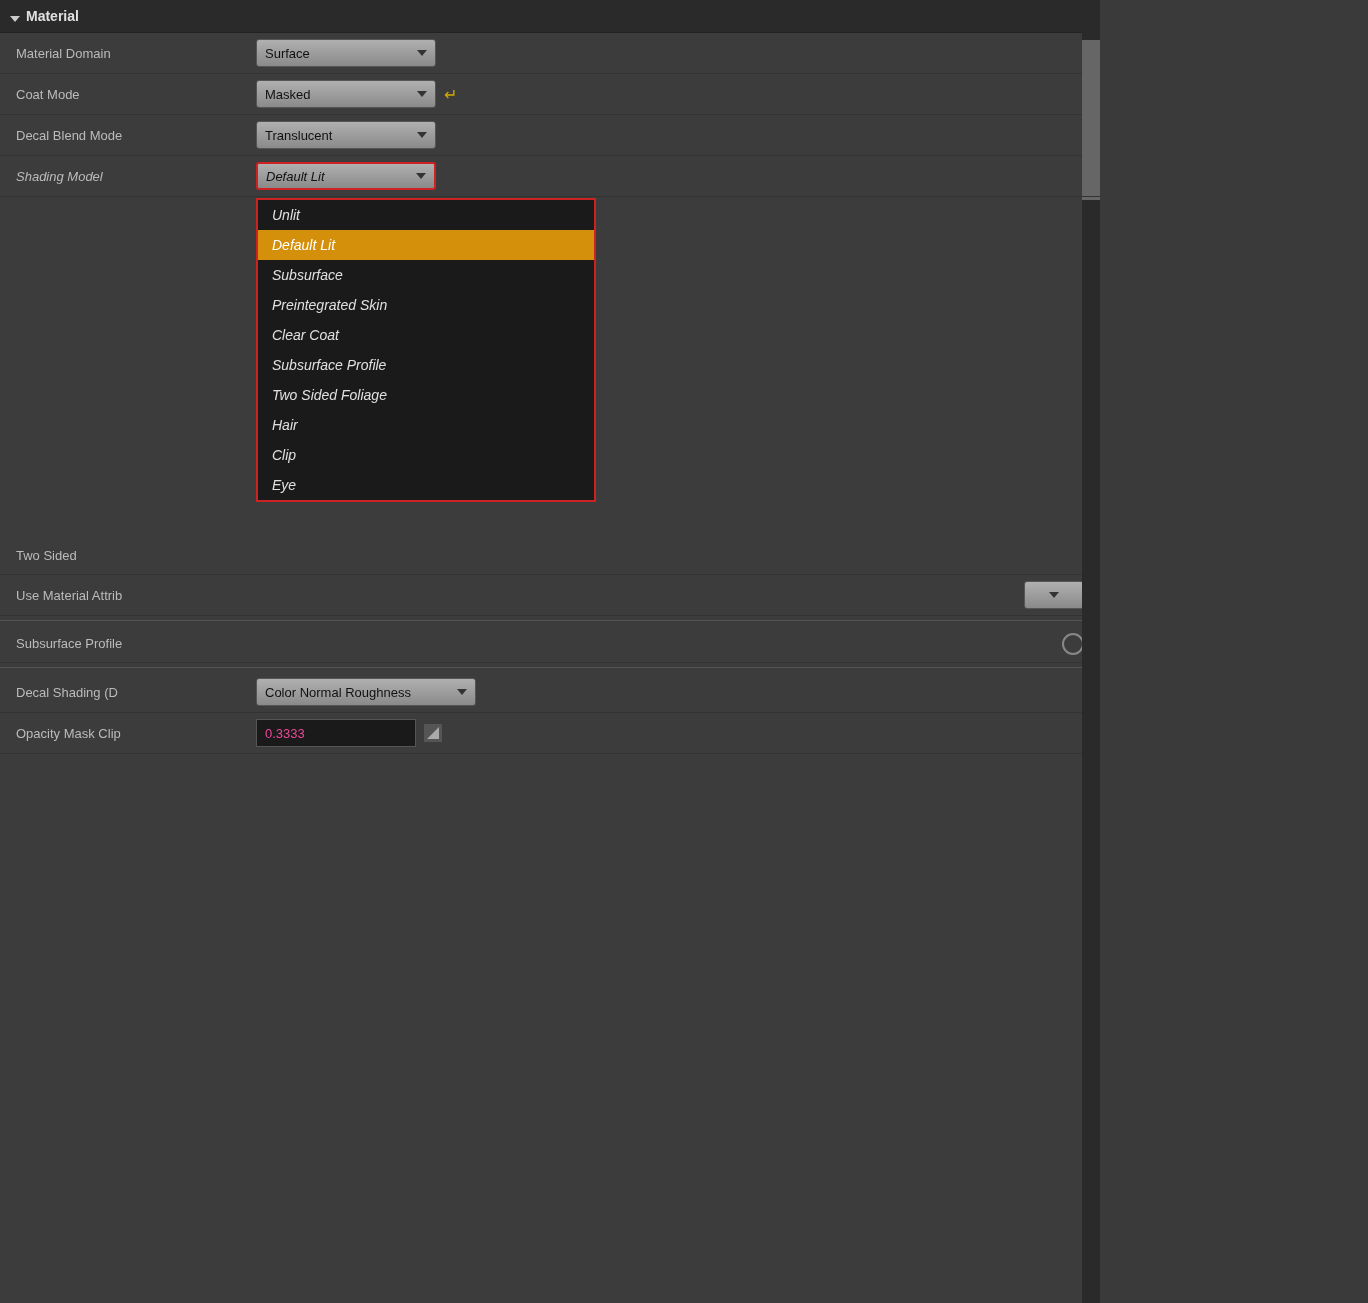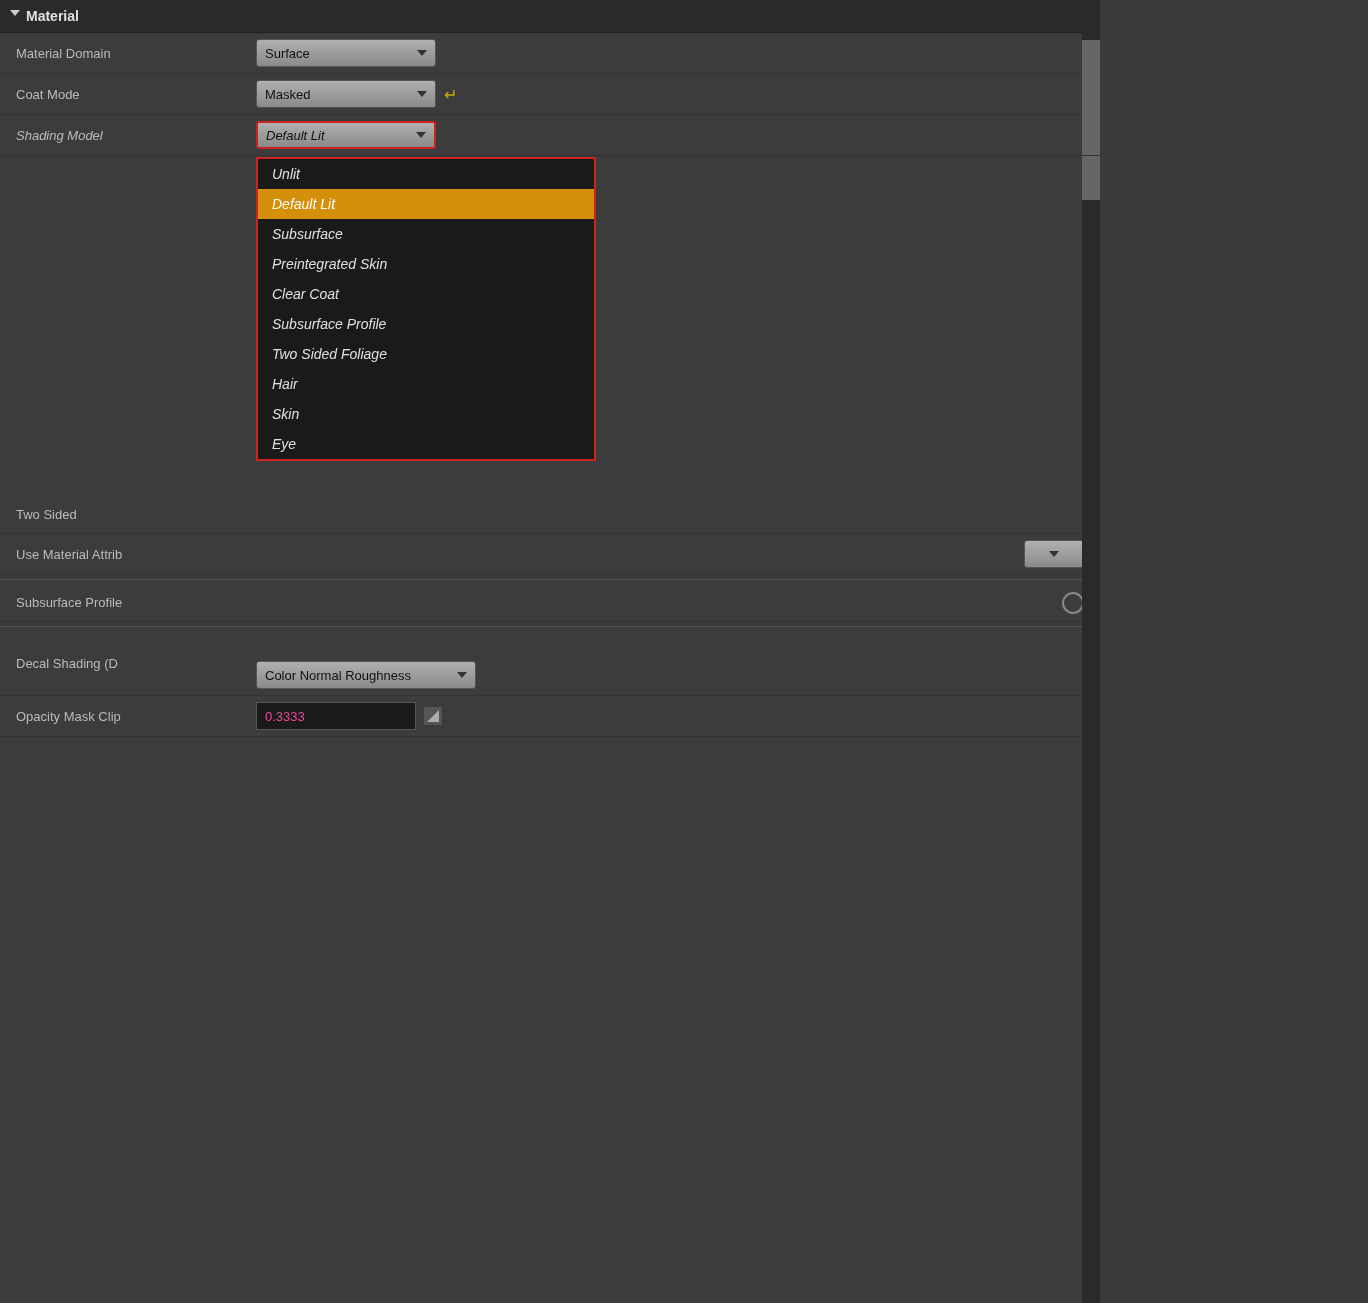--- a/index.html
+++ b/index.html
@@ -18,21 +18,21 @@
       width: 1100px;
       min-height: 1303px;
       padding: 0;
       position: relative;
     }
 
     .section-header {
       background: #2a2a2a;
       padding: 8px 12px;
       display: flex;
-      align-items: flex-start;
+      align-items: flex-end;
       gap: 8px;
       font-weight: bold;
       font-size: 14px;
       color: #e0e0e0;
       border-bottom: 1px solid #222;
     }
 
     .triangle-icon {
       width: 0;
       height: 0;
@@ -225,40 +225,49 @@
     <div class="property-label">Coat Mode</div>
     <div class="property-value">
       <div class="dropdown">
         <span class="dropdown-label">Masked</span>
         <span class="dropdown-arrow"></span>
       </div>
       <span class="reset-icon">↵</span>
     </div>
   </div>
 
+  <div class="property-row">
+    <div class="property-label">Decal Blend Mode</div>
+    <div class="property-value">
+      <div class="dropdown">
+        <span class="dropdown-label">Translucent</span>
+        <span class="dropdown-arrow"></span>
+      </div>
+    </div>
+  </div>
 
   <div class="property-row shading-model-row" style="position:relative; z-index:20;">
     <div class="property-label">Shading Model</div>
     <div class="property-value">
       <div class="dropdown dropdown-open" style="border:2px solid #cc2222;">
         <span class="dropdown-label">Default Lit</span>
         <span class="dropdown-arrow"></span>
       </div>
     </div>
 
     <div class="dropdown-menu">
       <div class="dropdown-menu-item">Unlit</div>
       <div class="dropdown-menu-item selected">Default Lit</div>
       <div class="dropdown-menu-item">Subsurface</div>
       <div class="dropdown-menu-item">Preintegrated Skin</div>
       <div class="dropdown-menu-item">Clear Coat</div>
       <div class="dropdown-menu-item">Subsurface Profile</div>
       <div class="dropdown-menu-item">Two Sided Foliage</div>
       <div class="dropdown-menu-item">Hair</div>
-      <div class="dropdown-menu-item">Skin</div>
+      <div class="dropdown-menu-item">Clip</div>
       <div class="dropdown-menu-item">Eye</div>
     </div>
   </div>
 
   <div class="property-row" style="margin-top: 340px;">
     <div class="property-label">Two Sided</div>
     <div class="property-value two-sided-value">
     </div>
   </div>
 
@@ -283,21 +292,21 @@
         <div class="circle-icon"></div>
       </div>
     </div>
   </div>
 
   <div class="separator"></div>
 
   <div class="property-row">
     <div class="property-label">Decal Shading (D</div>
     <div class="property-value">
-      <div class="dropdown decal-dropdown" style="min-width:220px;margin-top:24px;">
+      <div class="dropdown decal-dropdown" style="min-width:220px;">
         <span class="dropdown-label">Color Normal Roughness</span>
         <span class="dropdown-arrow"></span>
       </div>
     </div>
   </div>
 
   <div class="property-row">
     <div class="property-label">Opacity Mask Clip</div>
     <div class="property-value">
       <input class="number-input" type="text" value="0.3333" style="">

